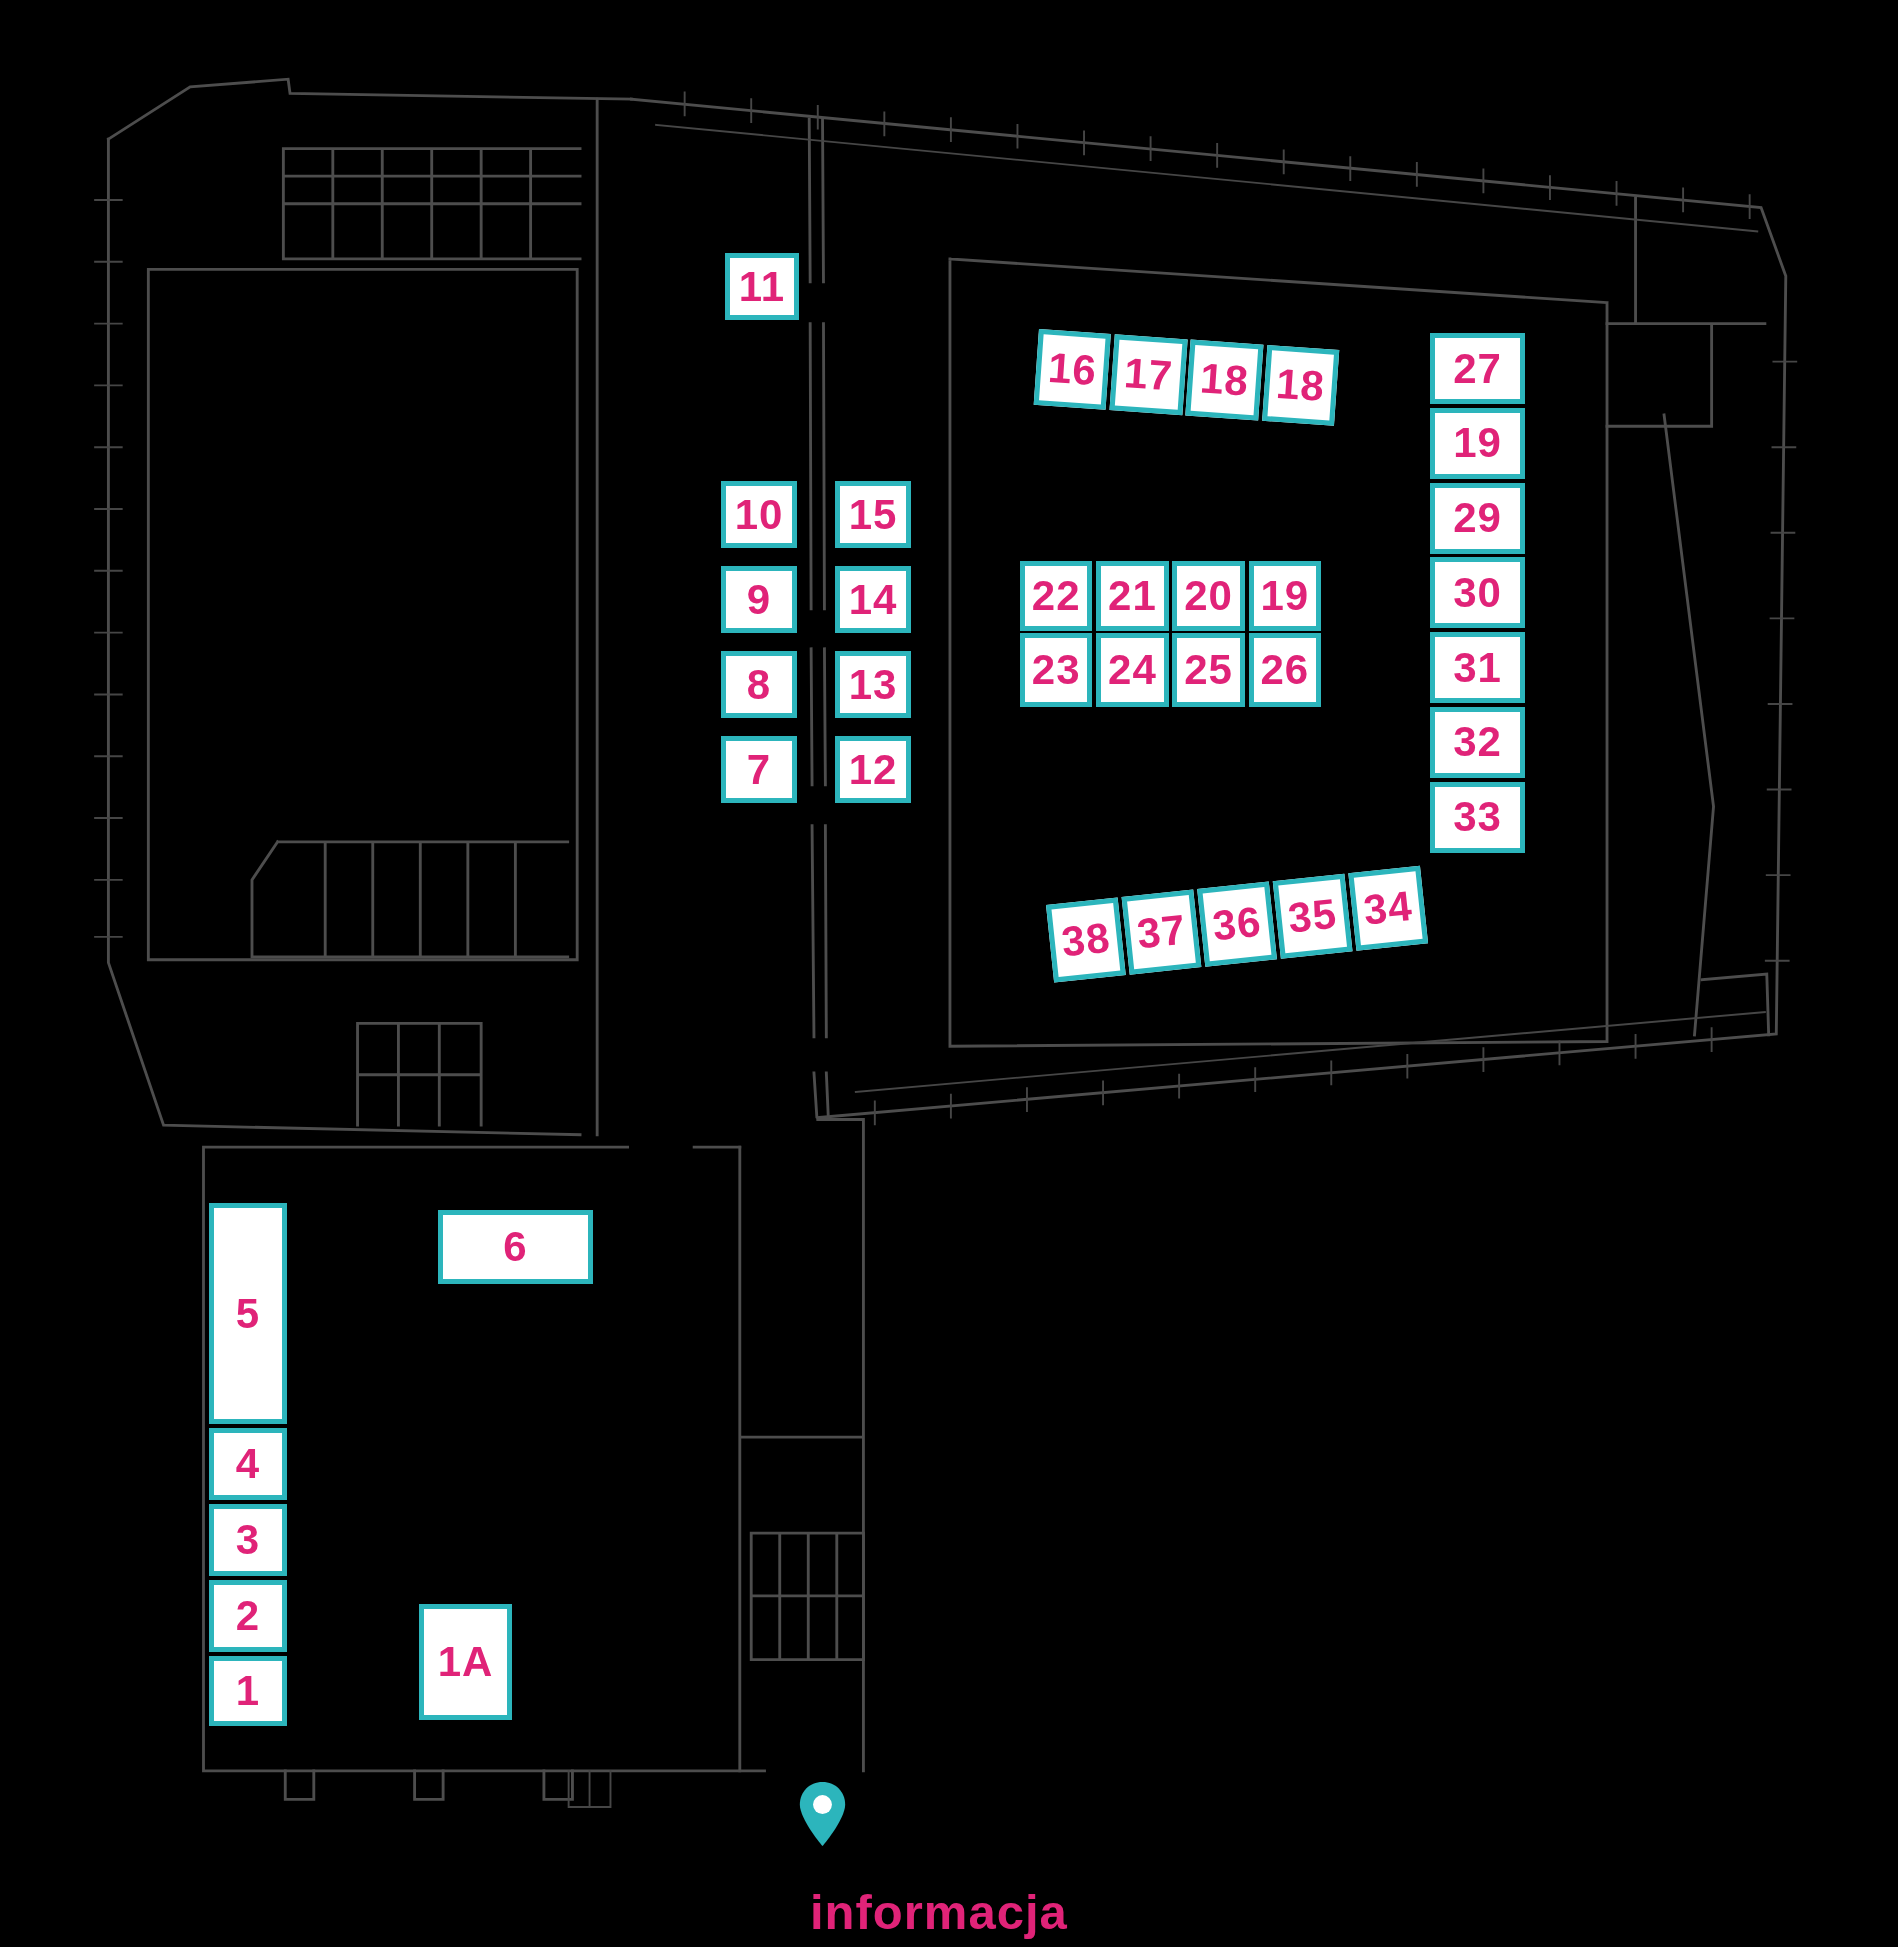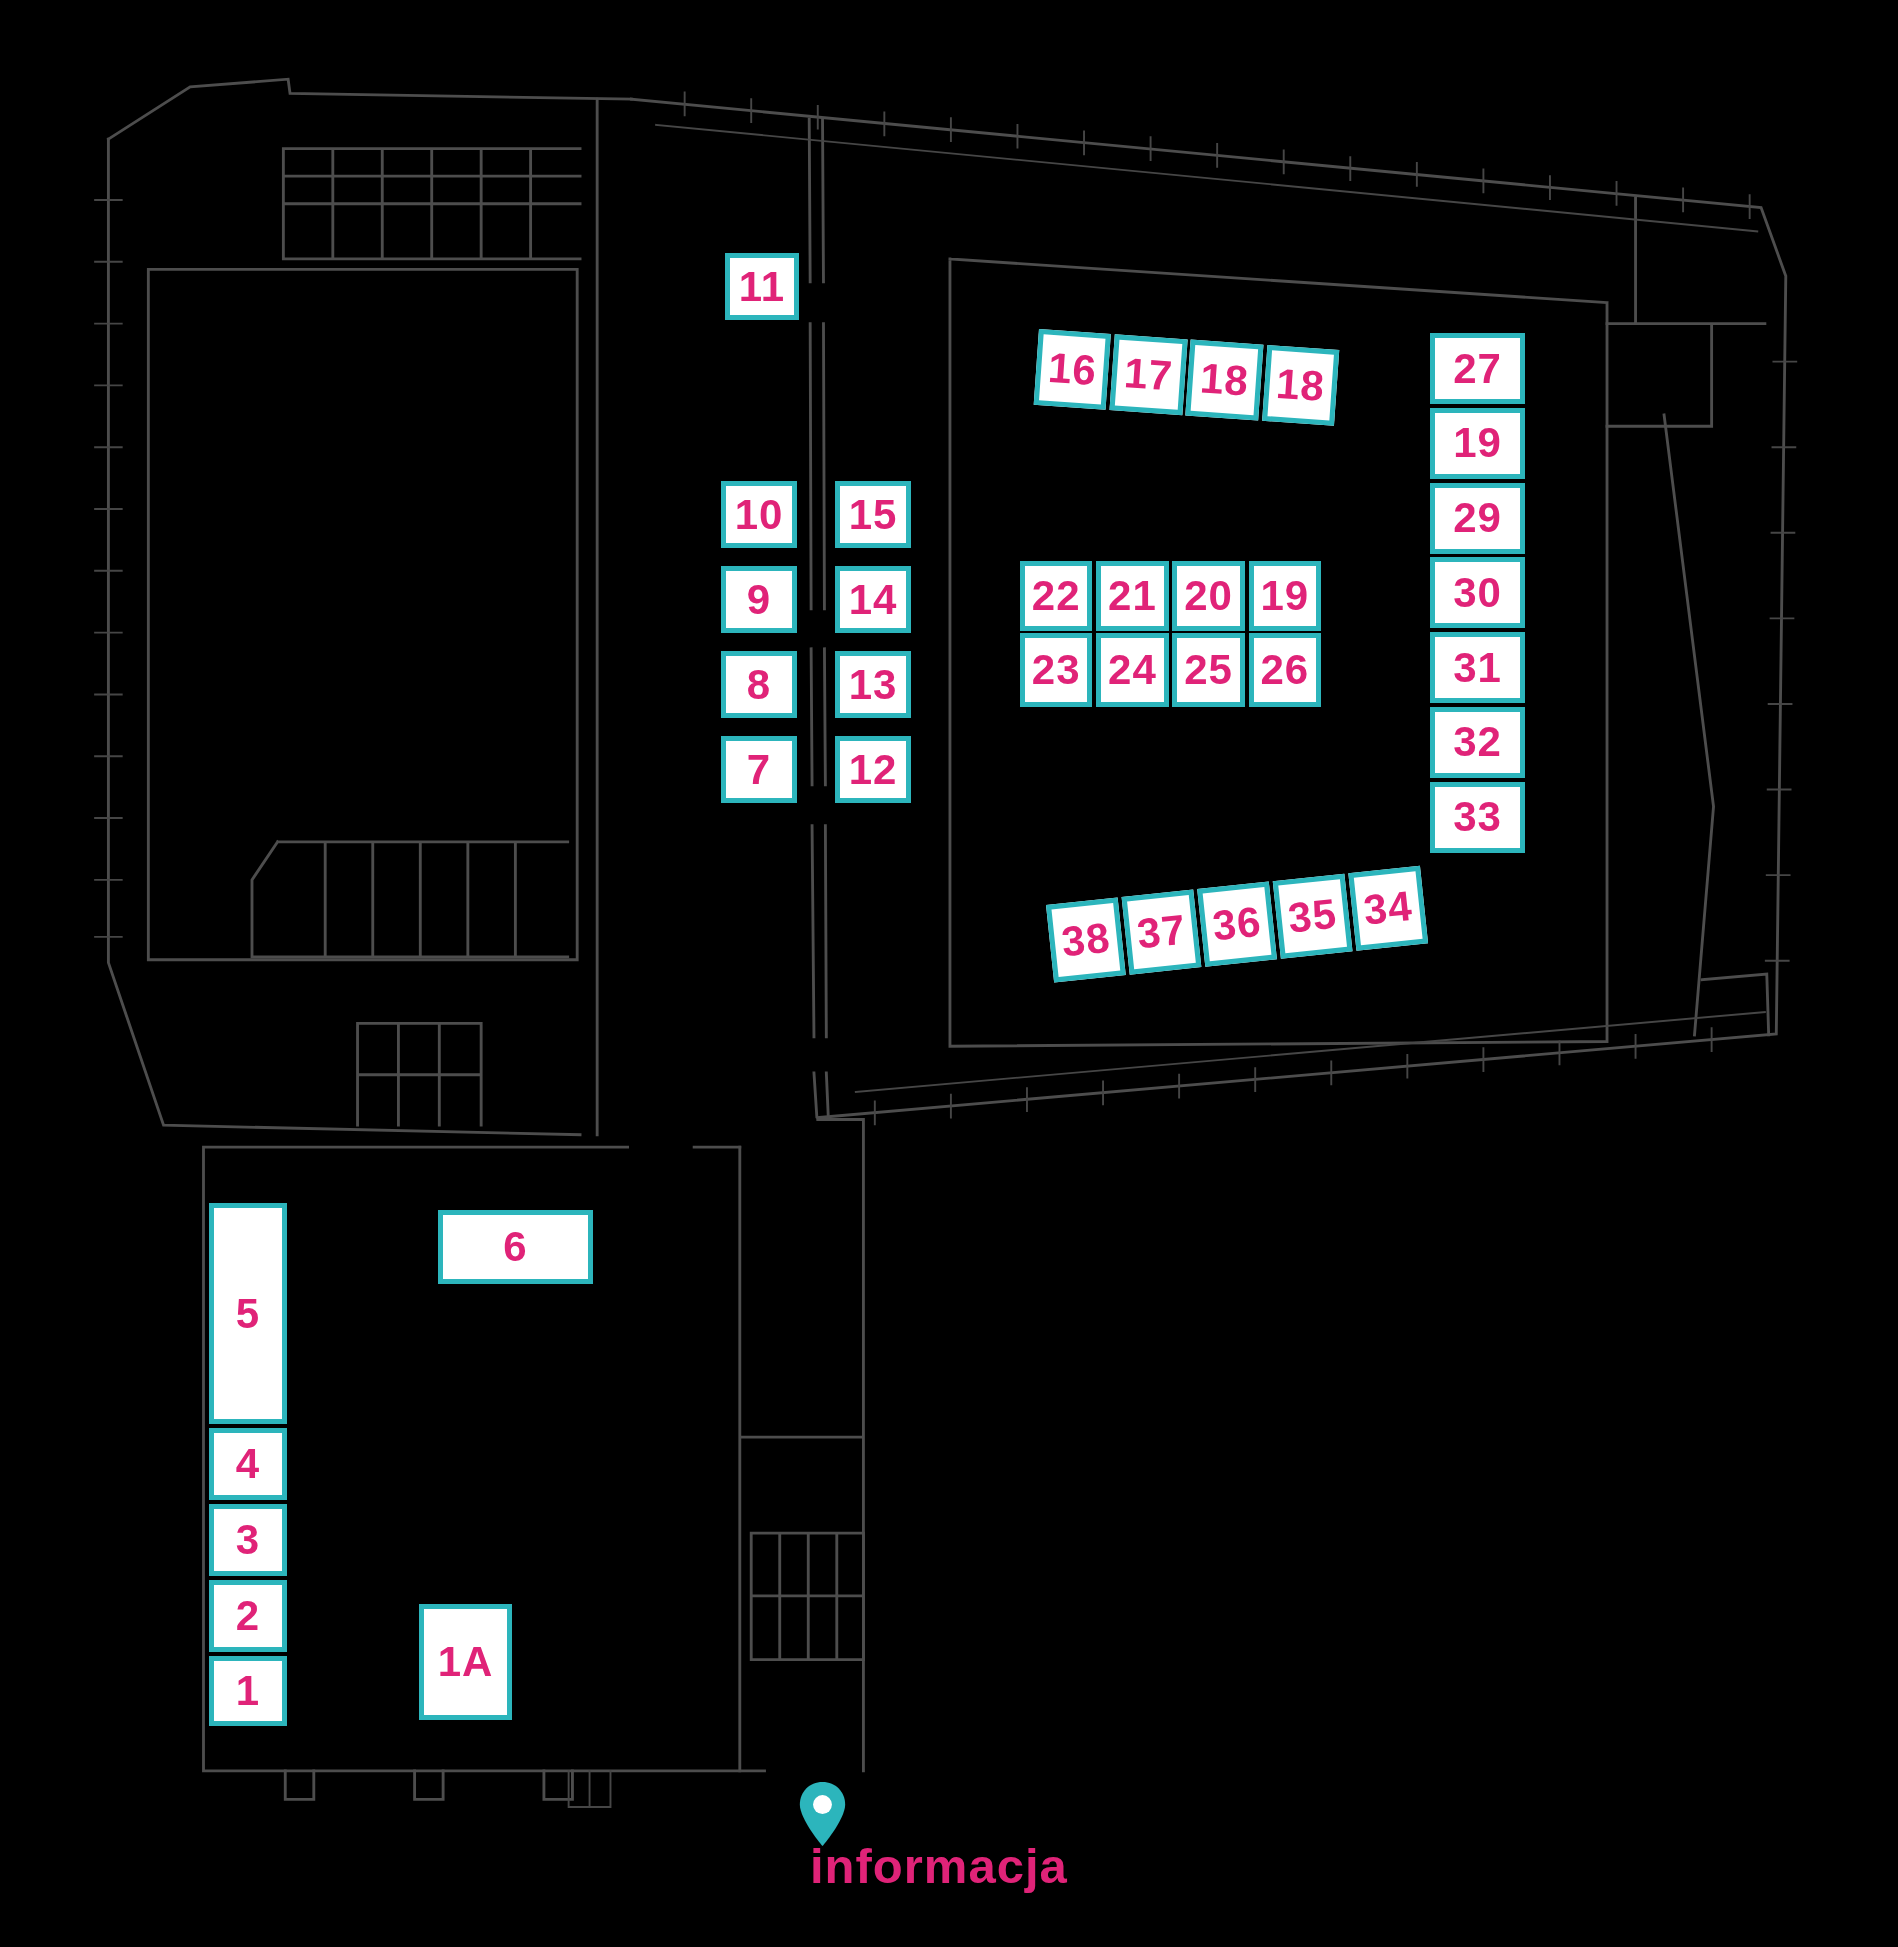--- a/index.html
+++ b/index.html
@@ -150,16 +150,16 @@
   <div class="booth abs" style="left:209px;top:1656px;width:78px;height:70px;">1</div>
 
   <div class="booth abs" style="left:438px;top:1210px;width:155px;height:74px;">6</div>
 
   <div class="booth abs" style="left:419px;top:1604px;width:93px;height:116px;">1A</div>
 
   <svg class="abs" style="left:797px;top:1780px;" width="51" height="68" viewBox="0 0 54 72">
     <path d="M27 2 C13 2 3 12.5 3 26 c0 16 24 44 24 44 s24 -28 24 -44 C51 12.5 41 2 27 2 Z" fill="#2cb5bc"></path>
     <circle cx="27" cy="26" r="10" fill="#ffffff"></circle>
   </svg>
-  <div class="abs info-label" style="left:810px;top:1838px;">informacja</div>
+  <div class="abs info-label" style="left:810px;top:1884px;">informacja</div>
 
 </div>
 
 
 </body></html>

